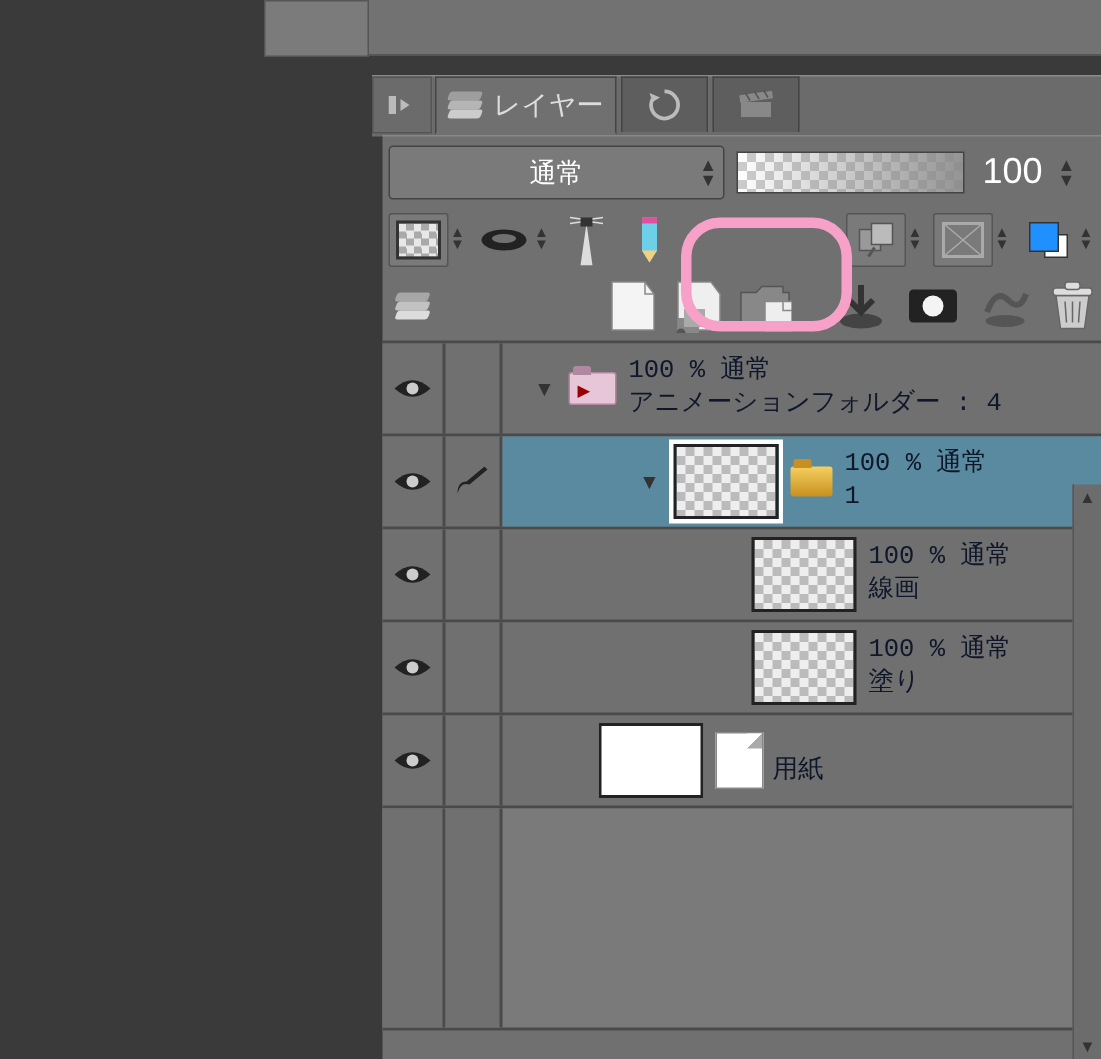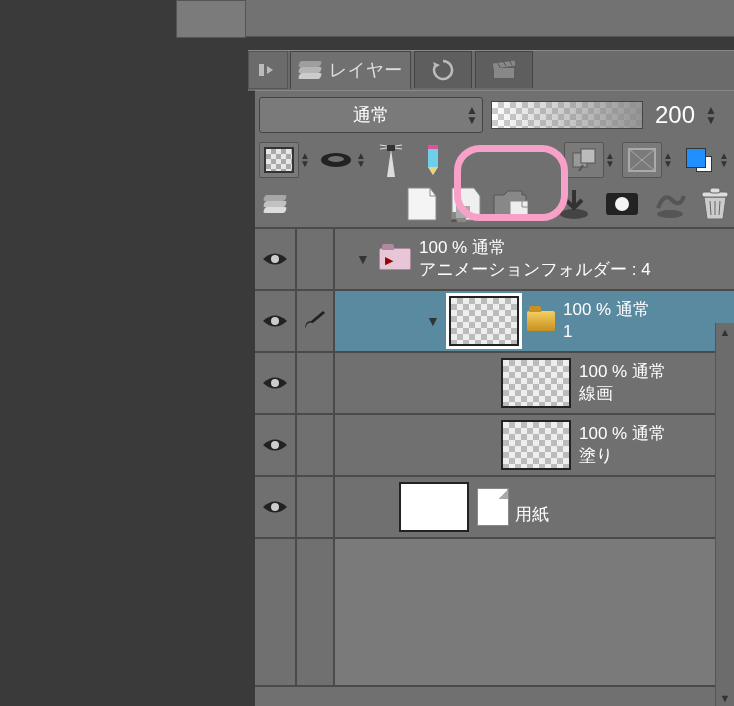--- a/index.html
+++ b/index.html
@@ -193,21 +193,21 @@
     border-radius: 2px;
     position:relative;
   }
   .folder-icon::before{content:"";position:absolute;top:-5px;left:2px;width:12px;height:6px;background:#c79020;border-radius:2px 2px 0 0;}
   .folder-pink {
     width: 32px; height: 22px; position: relative;
   }
   .folder-pink .fold{position:absolute;inset:0;background:#e7c6d8;border:1px solid #b089a0;border-radius:2px;}
   .folder-pink .fold::before{content:"";position:absolute;top:-5px;left:2px;width:12px;height:6px;background:#b089a0;border-radius:2px 2px 0 0;}
   .folder-pink .arrow{position:absolute;left:6px;top:6px;color:#900;font-size:11px;}
-  .layer-label { color:#ffffff; font-size:17px; line-height:1.3; }
+  .layer-label { color:#0f172a; font-size:17px; line-height:1.3;font-family:Liberation Mono, monospace; }
   .eye-icon svg { width:28px; height:18px;}
   .brush-icon svg { width:24px; height:20px;}
 
   .doc-icon{width:30px;height:36px;background:#fff;border:1px solid #888;position:relative;}
   .doc-icon::after{content:"";position:absolute;top:0;right:0;width:10px;height:10px;background:linear-gradient(135deg,#fff 50%,#aaa 50%);}
   .scrollbar-v {
     position:absolute; right:0; top: 232px; width: 18px; bottom:0;
     background:#6c6c6c; border-left:1px solid #555;
   }
   .scrollbar-v .up, .scrollbar-v .down{
@@ -269,21 +269,21 @@
 
   <div class="blend-row">
     <div class="blend-select">
       <span>通常</span>
       <div class="spin">
           <span>▲</span>
           <span>▼</span>
         </div>
     </div>
     <div class="opacity-bar"></div>
-    <span class="opacity-val">200</span>
+    <span class="opacity-val">100</span>
     <div class="vstepper">
         <span>▲</span>
         <span>▼</span>
       </div>
   </div>
 
   <div class="tool-row">
     <div class="toolpair">
       <div class="tool-btn">
           <div class="sq-trans"></div>

